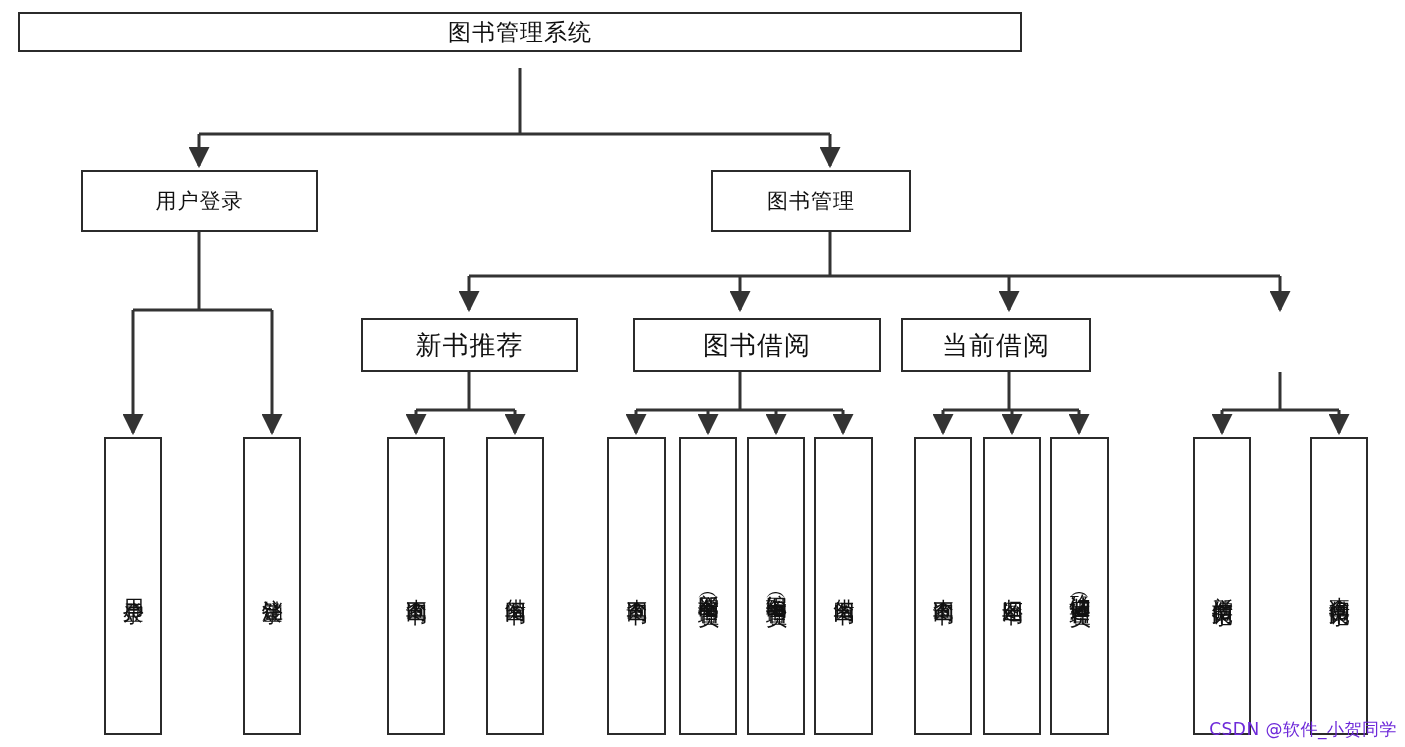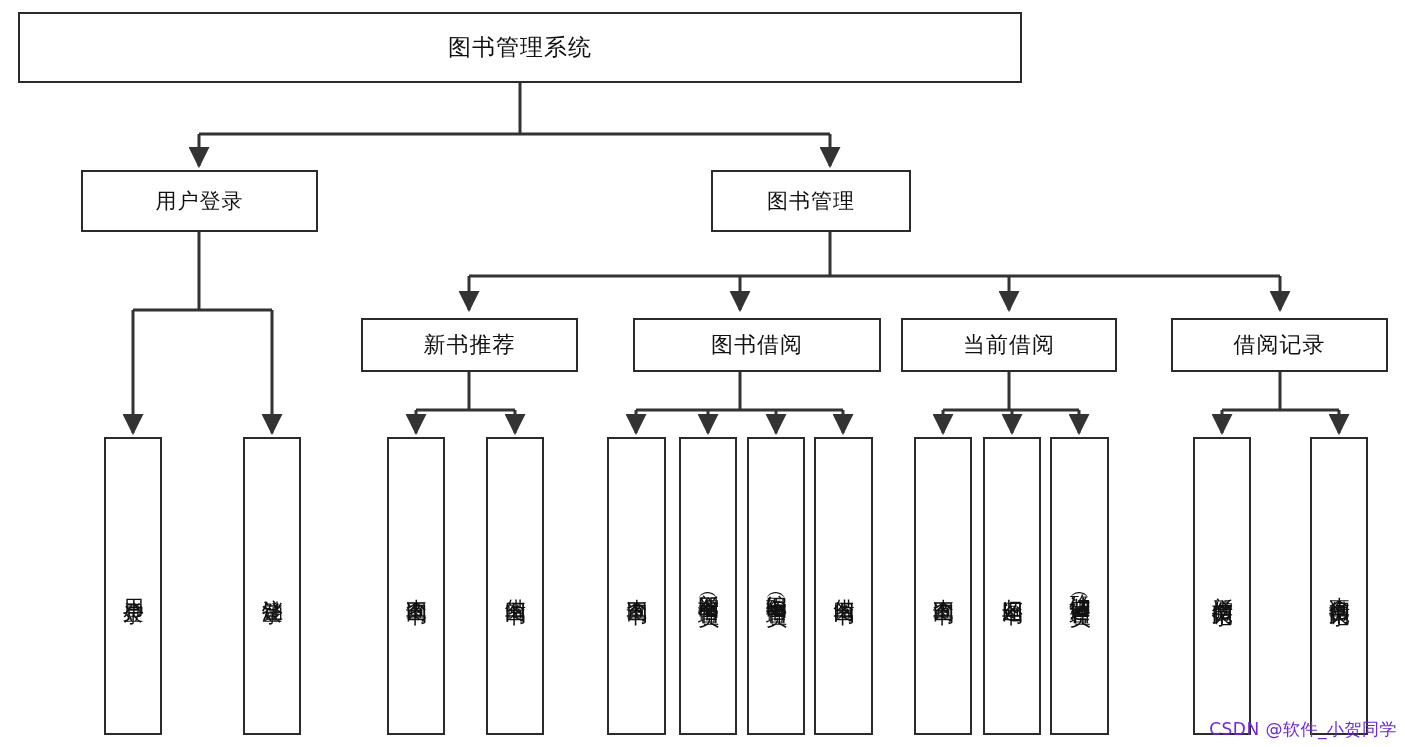--- a/index.html
+++ b/index.html
@@ -40,21 +40,21 @@
   }
   .node.root {
     font-size: 23px;
     letter-spacing: 1px;
   }
   .node.level2 {
     font-size: 21px;
     letter-spacing: 1px;
   }
   .node.level3 {
-    font-size: 22px;
+    font-size: 26px;
     letter-spacing: 1px;
     align-items: center;
   }
   .node.leaf {
     font-size: 21px;
   }
   .node .vtext {
     writing-mode: vertical-rl;
     text-orientation: upright;
     line-height: 1.18;
@@ -126,42 +126,39 @@
       <path d="M 1012 410 L 1012 433" marker-end="url(#arrow)"></path>
       <path d="M 1079 410 L 1079 433" marker-end="url(#arrow)"></path>
 
       <path d="M 1280 372 L 1280 410"></path>
       <path d="M 1222 410 L 1339 410"></path>
       <path d="M 1222 410 L 1222 433" marker-end="url(#arrow)"></path>
       <path d="M 1339 410 L 1339 433" marker-end="url(#arrow)"></path>
     </g>
   </svg>
 
-  <div class="node root" style="left:18px; top:12px; width:1004px; height:71px;">
+  <div class="node root" style="left:18px; top:12px; width:1004px; height:40px;">
     <span class="htext">图书管理系统</span>
   </div>
 
   <div class="node level2" style="left:81px; top:170px; width:237px; height:62px;">
     <span class="htext">用户登录</span>
   </div>
   <div class="node level2" style="left:711px; top:170px; width:200px; height:62px;">
     <span class="htext">图书管理</span>
   </div>
 
   <div class="node level3" style="left:361px; top:318px; width:217px; height:54px;">
     <span class="htext">新书推荐</span>
   </div>
   <div class="node level3" style="left:633px; top:318px; width:248px; height:54px;">
     <span class="htext">图书借阅</span>
   </div>
-  <div class="node level3" style="left:901px; top:318px; width:216px; height:54px;">
+  <div class="node level3" style="left:901px; top:318px; width:190px; height:54px;">
     <span class="htext">当前借阅</span>
-  </div>
-  <div class="node level3" style="left:1171px; top:318px; width:217px; height:54px;">
-    <span class="htext">借阅记录</span>
   </div>
 
   <div class="node leaf" style="left:104px; top:437px; width:58px; height:298px;">
     <span class="vtext">用户登录</span>
   </div>
   <div class="node leaf" style="left:243px; top:437px; width:58px; height:298px;">
     <span class="vtext">注销登录</span>
   </div>
 
   <div class="node leaf" style="left:387px; top:437px; width:58px; height:298px;">

